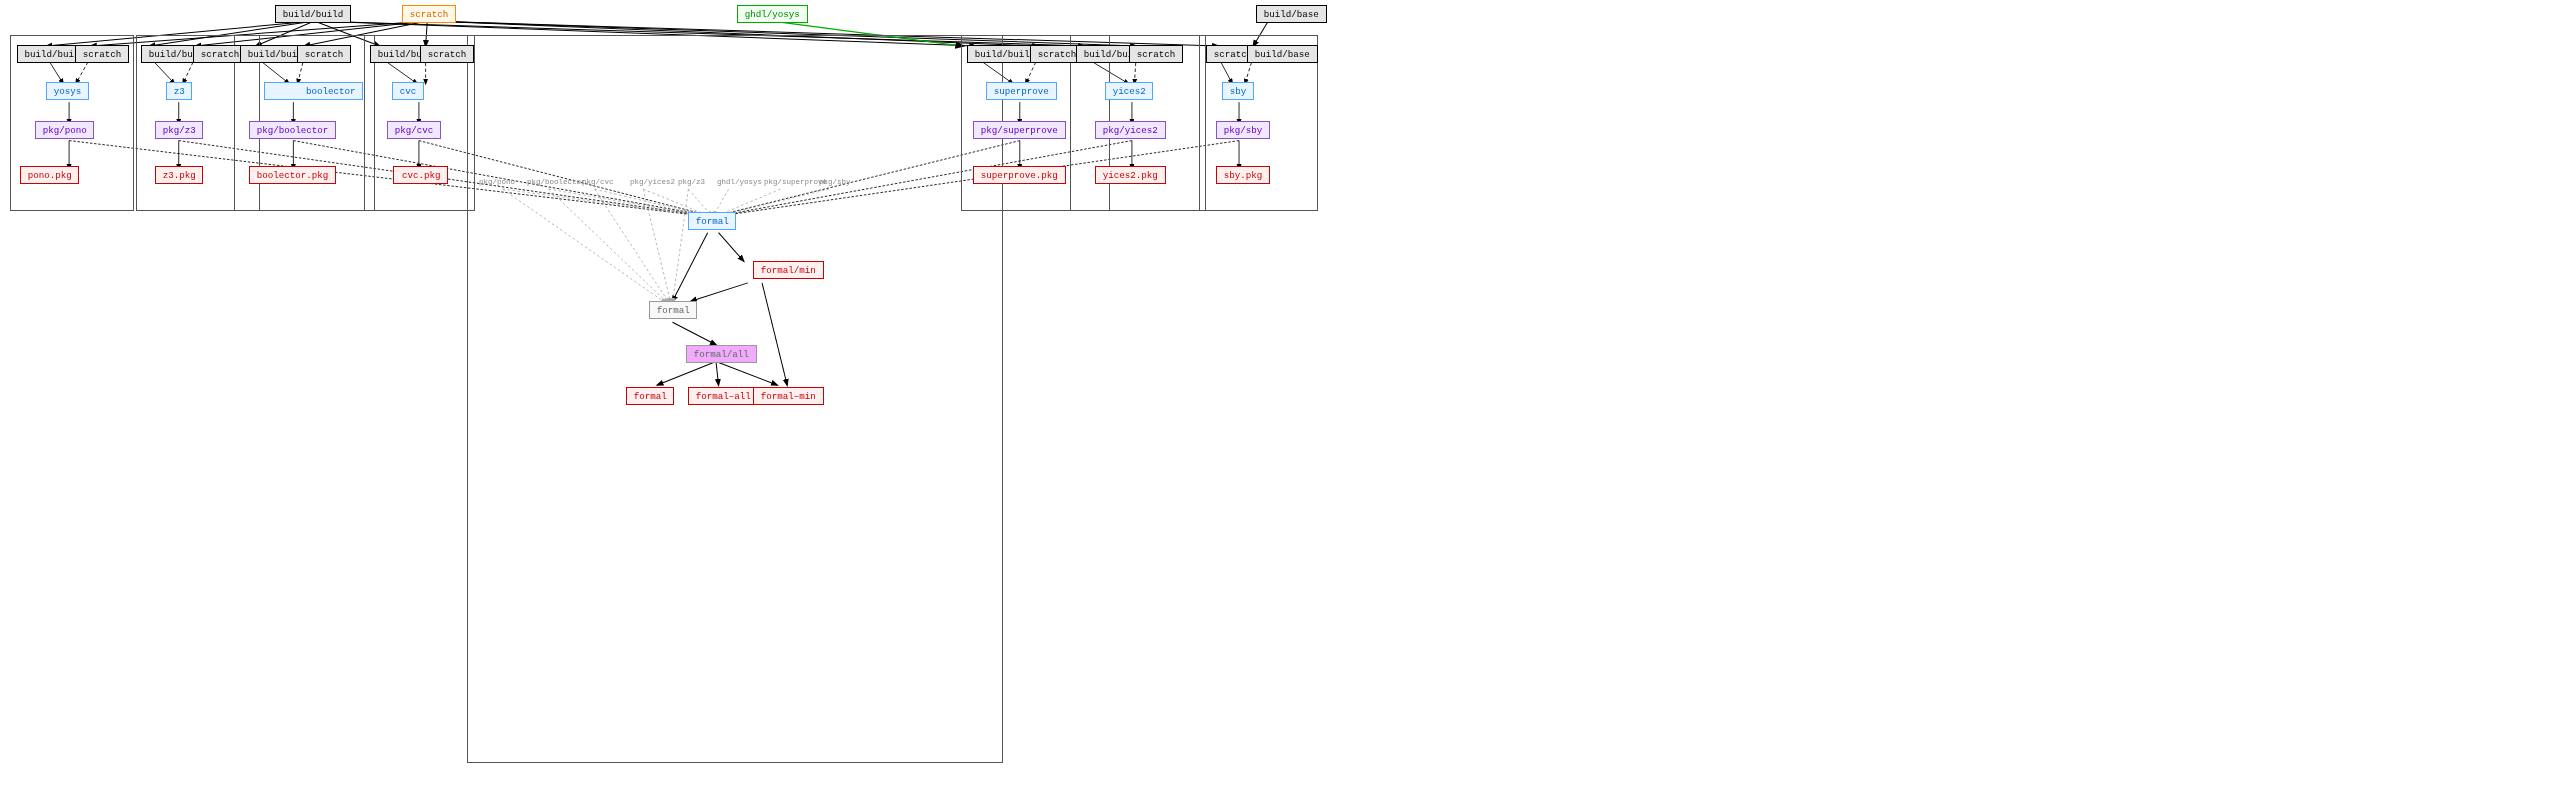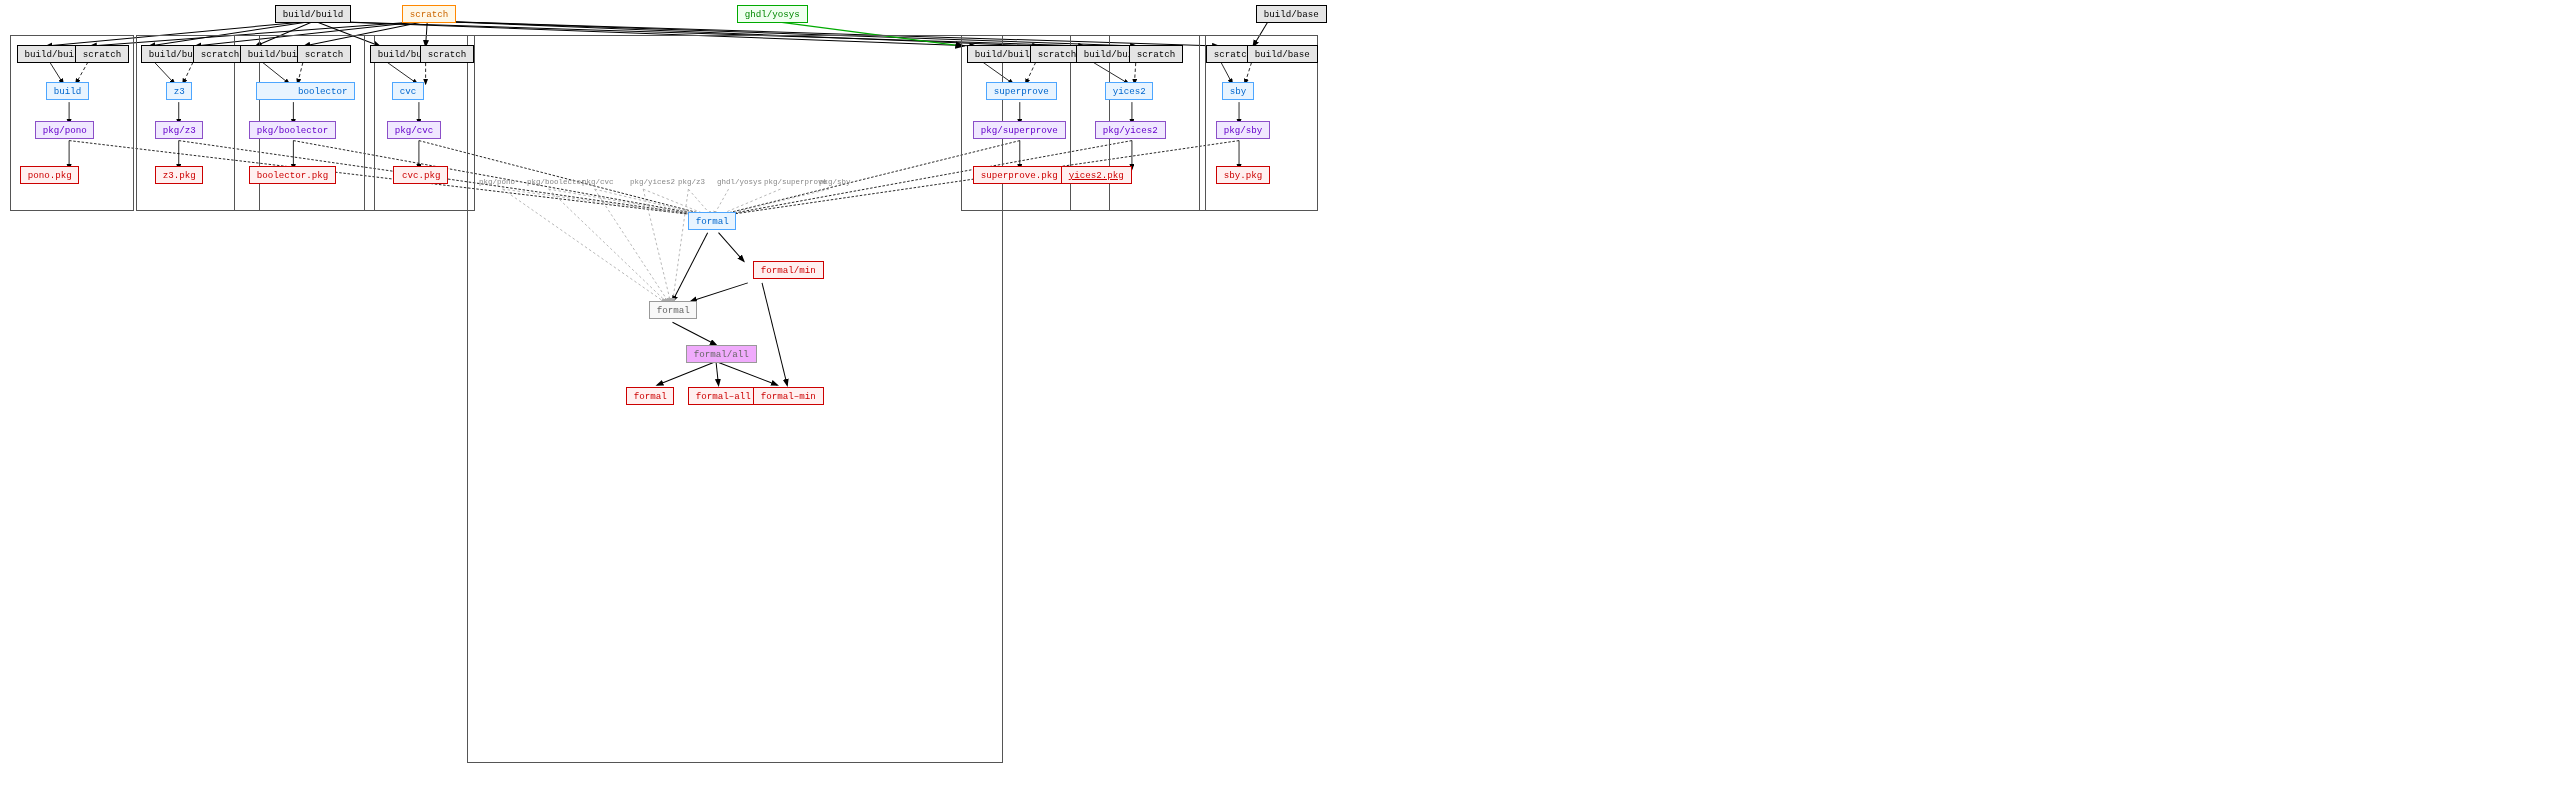--- a/index.html
+++ b/index.html
@@ -225,33 +225,33 @@
   <div class="node-group" style="left:467px; top:35px; width:536px; height:728px;"></div>
 
   <div class="node-group" style="left:961px; top:35px; width:149px; height:176px;"></div>
 
   <div class="node-group" style="left:1070px; top:35px; width:136px; height:176px;"></div>
 
   <div class="node-group" style="left:1199px; top:35px; width:119px; height:176px;"></div>
 
   <div class="node node-rect" style="left:16.7px; top:45px;">build/build</div>
   <div class="node node-rect" style="left:75px; top:45px;">scratch</div>
-  <div class="node node-rect-blue" style="left:46px; top:82px;">build</div>
+  <div class="node node-rect-blue" style="left:46px; top:82px;">yosys</div>
   <div class="node node-rect-purple" style="left:35px; top:121px;">pkg/pono</div>
   <div class="node node-rect-red" style="left:20px; top:166px;text-align:right;">pono.pkg</div>
 
   <div class="node node-rect" style="left:141px; top:45px;">build/build</div>
   <div class="node node-rect" style="left:193px; top:45px;">scratch</div>
   <div class="node node-rect-blue" style="left:166px; top:82px;">z3</div>
   <div class="node node-rect-purple" style="left:155px; top:121px;">pkg/z3</div>
   <div class="node node-rect-red" style="left:155px; top:166px;">z3.pkg</div>
 
   <div class="node node-rect" style="left:240px; top:45px;">build/build</div>
   <div class="node node-rect" style="left:297px; top:45px;">scratch</div>
-  <div class="node node-rect-blue" style="left:256px; top:82px;padding-left:41px;">boolector</div>
+  <div class="node node-rect-blue" style="left:264px; top:82px;padding-left:41px;">boolector</div>
   <div class="node node-rect-purple" style="left:249px; top:121px;">pkg/boolector</div>
   <div class="node node-rect-red" style="left:249px; top:166px;">boolector.pkg</div>
 
   <div class="node node-rect" style="left:370px; top:45px;">build/build</div>
   <div class="node node-rect" style="left:420px; top:45px;">scratch</div>
   <div class="node node-rect-blue" style="left:392px; top:82px;">cvc</div>
   <div class="node node-rect-purple" style="left:387px; top:121px;">pkg/cvc</div>
   <div class="node node-rect-red" style="left:393px; top:166px;padding-left:8px;">cvc.pkg</div>
 
   <div class="node" style="left:479px; top:178px; font-size:7.5px; color:#888;">pkg/pono</div>
@@ -280,21 +280,21 @@
   <div class="node node-rect" style="left:967px; top:45px;">build/build</div>
   <div class="node node-rect" style="left:1030px; top:45px;">scratch</div>
   <div class="node node-rect-blue" style="left:986px; top:82px;">superprove</div>
   <div class="node node-rect-purple" style="left:973px; top:121px;">pkg/superprove</div>
   <div class="node node-rect-red" style="left:973px; top:166px;">superprove.pkg</div>
 
   <div class="node node-rect" style="left:1076px; top:45px;">build/build</div>
   <div class="node node-rect" style="left:1129px; top:45px;">scratch</div>
   <div class="node node-rect-blue" style="left:1105px; top:82px;">yices2</div>
   <div class="node node-rect-purple" style="left:1095px; top:121px;">pkg/yices2</div>
-  <div class="node node-rect-red" style="left:1061px; top:166px;text-decoration:underline;">yices2.pkg</div>
+  <div class="node node-rect-red" style="left:1095px; top:166px;">yices2.pkg</div>
 
   <div class="node node-rect" style="left:1206px; top:45px;">scratch</div>
   <div class="node node-rect" style="left:1247px; top:45px;">build/base</div>
   <div class="node node-rect-blue" style="left:1222px; top:82px;">sby</div>
   <div class="node node-rect-purple" style="left:1216px; top:121px;">pkg/sby</div>
   <div class="node node-rect-red" style="left:1216px; top:166px;">sby.pkg</div>
 
 </div>
 
 

